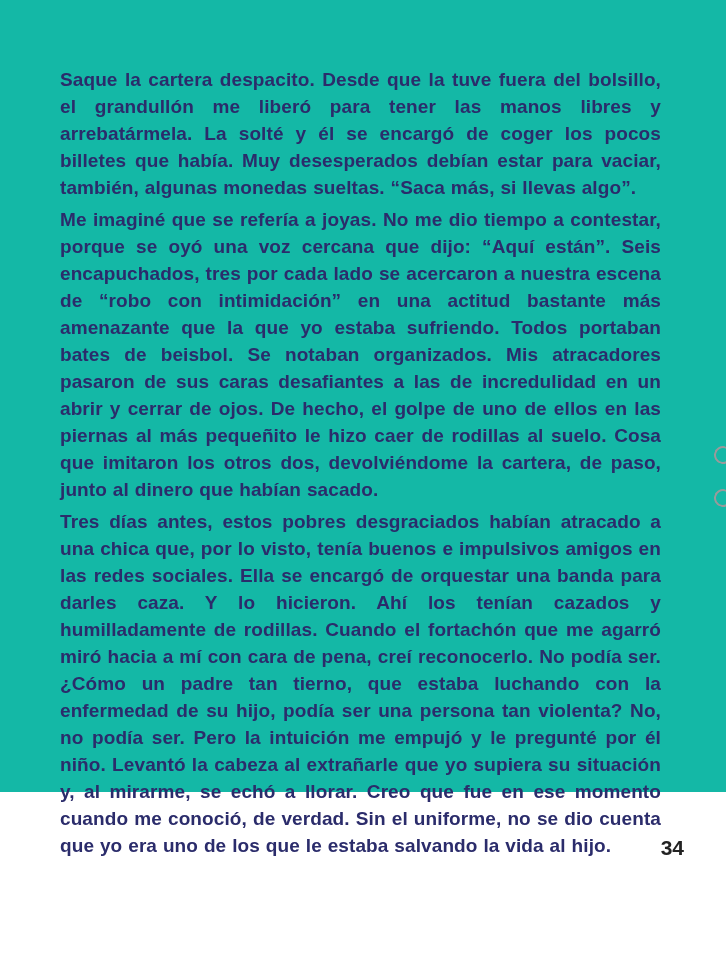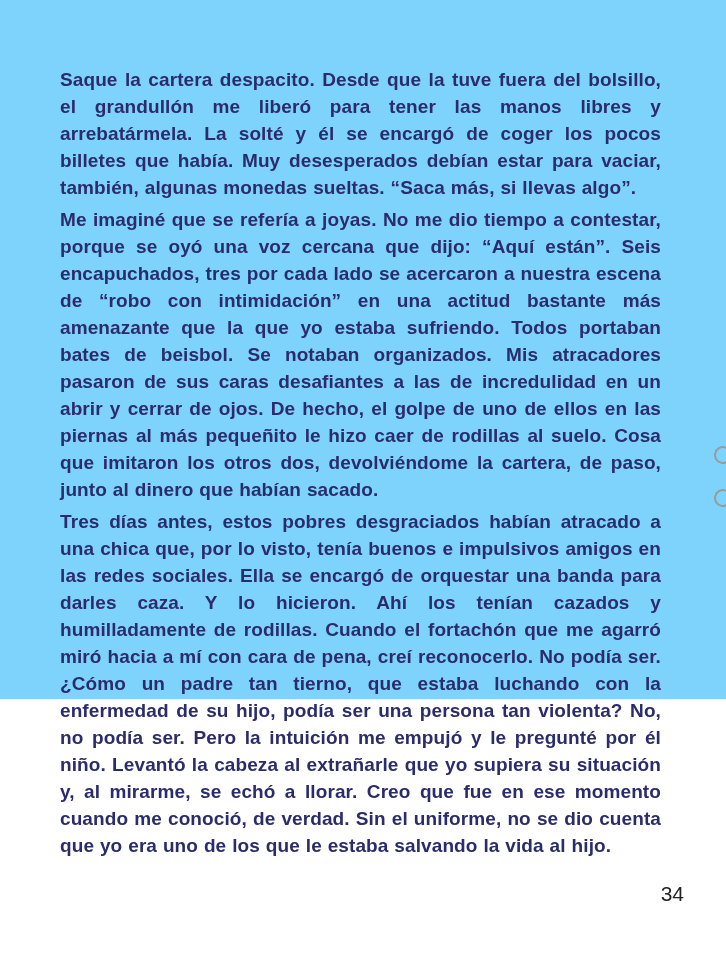--- a/index.html
+++ b/index.html
@@ -7,44 +7,44 @@
     padding: 0;
     width: 726px;
     height: 960px;
     background: #ffffff;
     overflow: hidden;
     position: relative;
   }
   .page {
     position: relative;
     width: 726px;
-    height: 699px;
+    height: 792px;
     box-sizing: border-box;
     padding: 66px 65px 0 60px;
-    background: #7dd3fc;
+    background: #14b8a6;
   }
   .para {
     margin: 0 0 5px 0;
     font-family: "Liberation Sans", "DejaVu Sans", sans-serif;
     font-weight: 700;
     font-size: 19px;
     line-height: 27px;
     color: #2b2c6b;
     text-align: justify;
     letter-spacing: 0.1px;
     word-spacing: 0.5px;
     -webkit-hyphens: none;
     hyphens: none;
   }
   .page-number {
     position: absolute;
-    top: 882px;
+    top: 836px;
     right: 42px;
     font-family: "Liberation Sans", "DejaVu Sans", sans-serif;
-    font-weight: 400;
+    font-weight: 700;
     font-size: 21px;
     color: #222222;
   }
   .edge-mark {
     position: absolute;
     left: 714px;
     width: 14px;
     height: 14px;
     border: 2.5px solid #9a9a9a;
     border-right-color: transparent;

